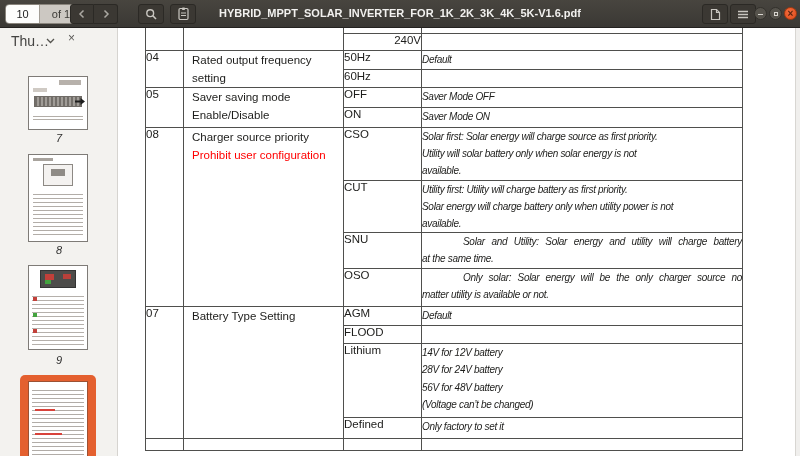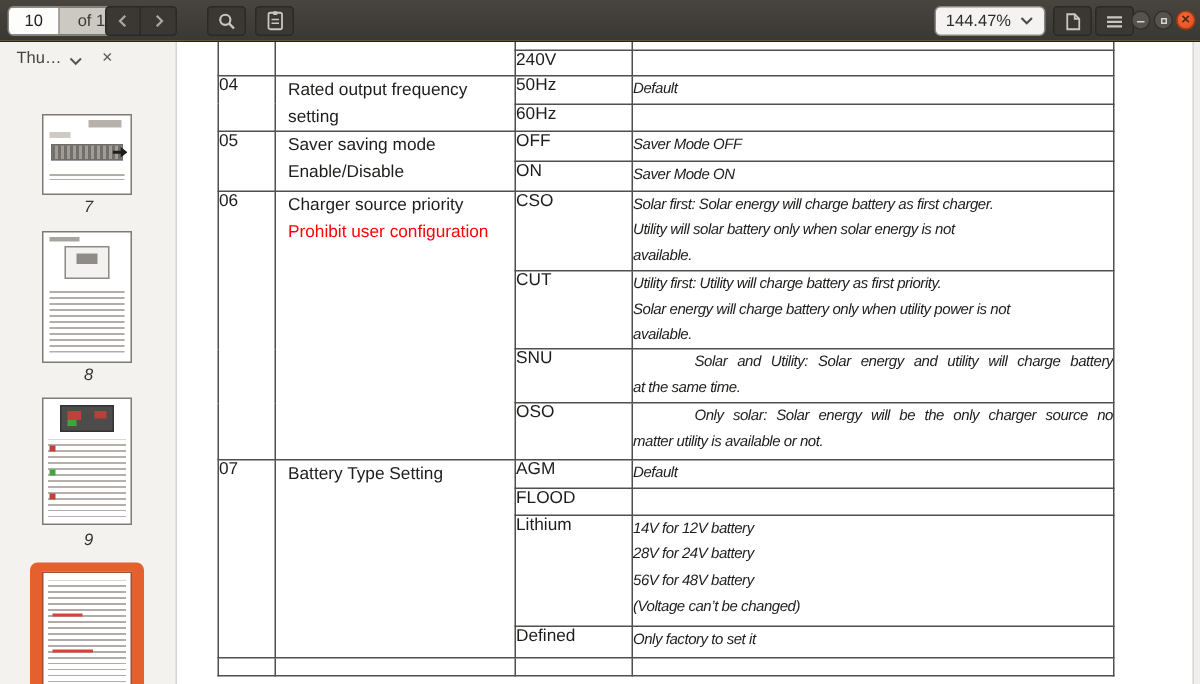--- a/index.html
+++ b/index.html
@@ -1,17 +1,17 @@
 <!DOCTYPE html>
 <html><head>
 <meta charset="utf-8">
 <style>
   * { margin:0; padding:0; box-sizing:border-box; }
   body { font-family:"Liberation Sans", sans-serif; }
-  .window { position:relative; width:800px; height:456px; overflow:hidden; background:#fde047; }
+  .window { position:relative; width:800px; height:456px; overflow:hidden; background:#0ea5e9; }
 
   
   .hb { position:absolute; left:0; top:0; width:800px; height:28px;
         background:linear-gradient(#48453f,#3a3834); border-bottom:1px solid #242220; }
   .pg-entry { position:absolute; left:5px; top:4px; height:20px; display:flex;
               border:1px solid #89847c; border-radius:4px; overflow:hidden; }
   .pg-num { width:33px; background:#fdfdfc; color:#232323; font-size:11px;
             text-align:center; line-height:18px; }
   .pg-of  { width:49px; background:#ccc8c2; color:#3b3a36; font-size:11px;
             text-align:center; line-height:18px; border-left:1px solid #a39e96; }
@@ -39,21 +39,21 @@
   .wbtn .x { position:absolute; left:0; top:-0.5px; width:11px; height:11px;
              color:#5a2410; font-size:10px; font-weight:bold; text-align:center; line-height:11px; }
 
   
   .bodyrow { position:absolute; top:28px; left:0; right:0; bottom:0; display:flex; }
 
   
   .sidebar { position:relative; width:118px; background:#f3f2ef;
              border-right:1px solid #d6d4d0; overflow:hidden; flex:none; }
   .sb-head { position:absolute; left:0; top:0; width:100%; height:22px; }
-  .sb-title { position:absolute; left:11px; top:5px; font-size:11px; color:#434341; }
+  .sb-title { position:absolute; left:11px; top:5px; font-size:14px; color:#434341; }
   .sb-caret { position:absolute; left:46px; top:10px; }
   .sb-close { position:absolute; left:68px; top:3px; font-size:12px; color:#5c5b58; }
   .thumb { position:absolute; left:28px; width:60px; background:#fff;
            border:1px solid #7e7b77; overflow:hidden; }
   .t7 { top:48px;  height:54px; }
   .t8 { top:126px; height:88px; }
   .t9 { top:237px; height:85px; }
   .thumb-label { position:absolute; left:0; width:118px; text-align:center;
                  font-style:italic; font-size:11px; color:#2f2f2e; }
   .lb7 { top:104px; } .lb8 { top:216px; } .lb9 { top:326px; }
@@ -152,29 +152,22 @@
       <span>
         <svg width="11" height="14" viewBox="0 0 11 14">
             <rect x="1" y="1.5" width="9" height="11" rx="1.2" fill="none" stroke="#c9c6c0" stroke-width="1.2"></rect>
             <rect x="4" y="0.5" width="3" height="2.5" rx="0.8" fill="#c9c6c0"></rect>
             <line x1="3" y1="6" x2="8" y2="6" stroke="#c9c6c0" stroke-width="1"></line>
             <line x1="3" y1="8.5" x2="8" y2="8.5" stroke="#c9c6c0" stroke-width="1"></line>
           </svg>
       </span>
     </div>
 
-
-    <div class="zoombtn">
-      <span>144.47%</span>
-      <span>
-        <svg width="9" height="6" viewBox="0 0 9 6">
-            <polyline points="1,1 4.5,4.5 8,1" fill="none" stroke="#4a4a48" stroke-width="1.4"></polyline>
-          </svg>
-      </span>
-    </div>
+    <div class="title">HYBRID_MPPT_SOLAR_INVERTER_FOR_1K_2K_3K_4K_5K-V1.6.pdf</div>
+
     <div class="hbtn" style="right:72px;width:26px;">
       <span>
         <svg width="11" height="13" viewBox="0 0 11 13">
             <path d="M1.5 1.5 h5 l3 3 v7 h-8 z" fill="none" stroke="#c9c6c0" stroke-width="1.2"></path>
             <path d="M6.5 1.5 v3 h3" fill="none" stroke="#c9c6c0" stroke-width="1.2"></path>
           </svg>
       </span>
     </div>
     <div class="hbtn" style="right:44px;width:26px;">
       <span>
@@ -262,21 +255,21 @@
             <tr class="toprow" style="height: 5px;">
               <td class="c-num" rowspan="2"></td>
               <td class="c-desc" rowspan="2"></td>
               <td class="c-val">
                 <div class="clipwrap">
                   <span>230V</span>
                 </div>
               </td>
               <td class="c-det"></td>
             </tr>
-            <tr style="height: 17px;">
+            <tr style="height: 17px; text-align: right;">
               <td class="c-val">240V</td>
               <td class="c-det"></td>
             </tr>
             <tr style="height: 18px;">
               <td class="c-num" rowspan="2">04</td>
               <td class="c-desc" rowspan="2">
                 <div>Rated output frequency</div>
                 <div>setting</div>
               </td>
               <td class="c-val">50Hz</td>
@@ -299,28 +292,28 @@
                 <div class="dline">Saver Mode OFF</div>
               </td>
             </tr>
             <tr style="height: 20px;">
               <td class="c-val">ON</td>
               <td class="c-det">
                 <div class="dline">Saver Mode ON</div>
               </td>
             </tr>
             <tr style="height: 52px;">
-              <td class="c-num" rowspan="4">06</td>
+              <td class="c-num" rowspan="4">08</td>
               <td class="c-desc" rowspan="4">
                 <div>Charger source priority</div>
                 <div class="red">Prohibit user configuration</div>
               </td>
               <td class="c-val">CSO</td>
               <td class="c-det">
-                <div class="dline">Solar first: Solar energy will charge battery as first charger.</div>
+                <div class="dline">Solar first: Solar energy will charge source as first priority.</div>
                 <div class="dline">Utility will solar battery only when solar energy is not</div>
                 <div class="dline">available.</div>
               </td>
             </tr>
             <tr style="height: 52px;">
               <td class="c-val">CUT</td>
               <td class="c-det">
                 <div class="dline">Utility first: Utility will charge battery as first priority.</div>
                 <div class="dline">Solar energy will charge battery only when utility power is not</div>
                 <div class="dline">available.</div>

